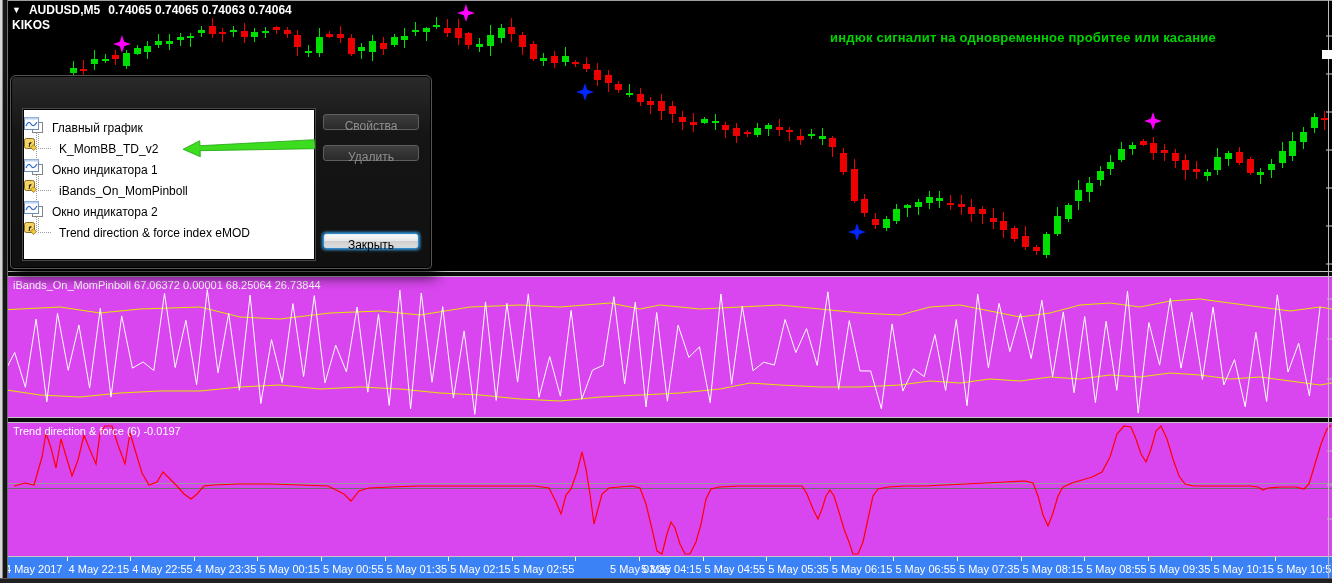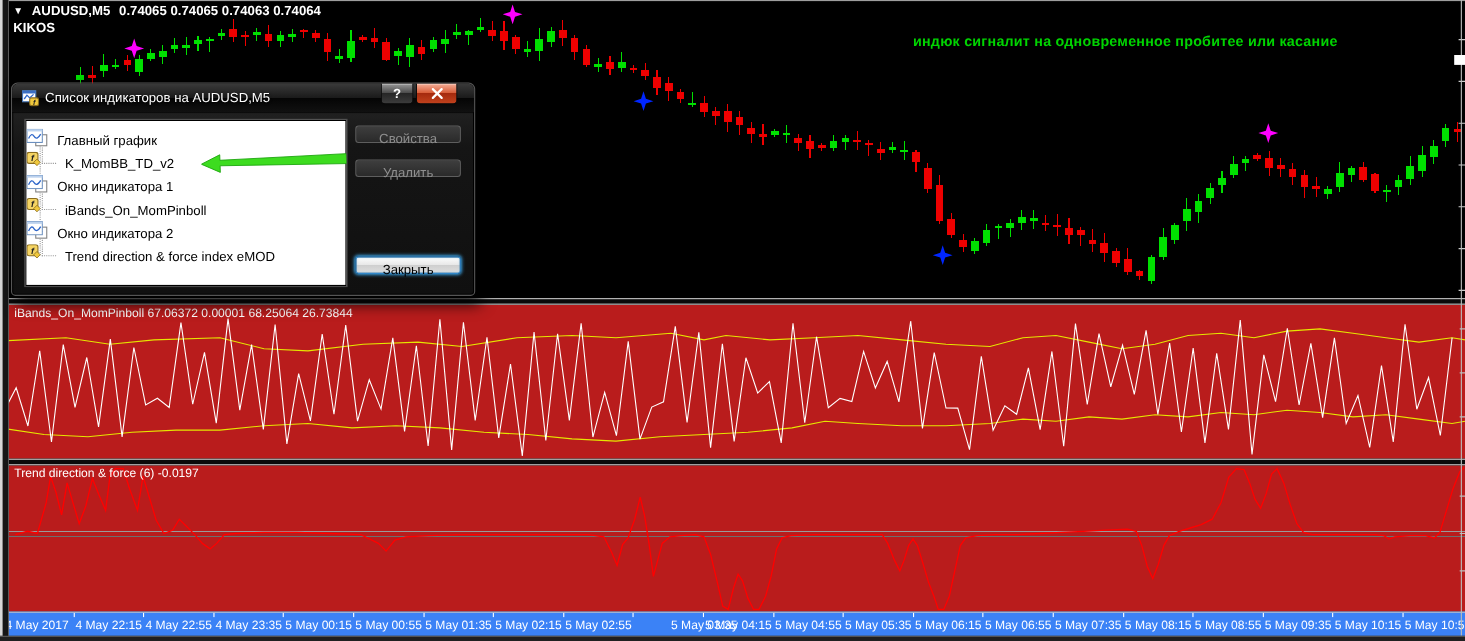--- a/index.html
+++ b/index.html
@@ -6,21 +6,21 @@
   #app{position:relative;width:1332px;height:583px;background:#000;overflow:hidden;
        font-family:"Liberation Sans",sans-serif;}
   
   .left-edge{position:absolute;left:0;top:0;width:8px;height:583px;
     background:linear-gradient(90deg,#d8d8d8 0 2px,#8a8a8a 2px 3px,#161616 3px 7px,#6f6f6f 7px 8px);z-index:5;}
   
   .main-chart{position:absolute;left:8px;top:0;width:1324px;height:271px;background:#000;border-top:1px solid #9e9e9e;}
   .sep{position:absolute;left:8px;width:1324px;height:6px;background:#0a0a0a;
        border-top:1px solid #c6c6c6;border-bottom:1px solid #c6c6c6;box-sizing:border-box;z-index:4;}
   #sep1{top:271px;} #sep2{top:417px;}
-  .sub-panel{position:absolute;left:8px;width:1324px;background:#b91c1c;}
+  .sub-panel{position:absolute;left:8px;width:1324px;background:#d946ef;}
   #ibands-panel{top:277px;height:140px;}
   #trend-panel{top:423px;height:133px;}
   .panel-title{position:absolute;left:5px;top:2px;color:#fff;font-size:11px;z-index:3;white-space:pre;}
   svg{position:absolute;left:0;top:0;}
   
   .right-scale-line{position:absolute;left:1328px;top:0;width:1px;height:578px;background:#bcbcbc;z-index:4;}
   .price-marker{position:absolute;left:1322px;top:50px;width:10px;height:9px;background:#fff;z-index:4;}
   
   .sym-line{position:absolute;left:12px;top:3px;color:#fff;font-size:12px;font-weight:bold;z-index:3;display:flex;gap:8px;align-items:center;}
   .dd-arrow{font-size:9px;color:#fff;cursor:pointer;}
@@ -400,36 +400,20 @@
       <span class="tlabel" style="left: 1205.4px;">5 May 10:15</span>
       <div class="tick" style="left: 1267px;"></div>
       <span class="tlabel" style="left: 1269px;">5 May 10:55</span>
     </div>
   <div class="bottom-strip"></div>
 
   <div class="right-scale-line"></div>
   <div class="price-marker" style="top: 50px;"></div>
 
   <div class="dialog">
-    <div class="dlg-title">
-      <svg class="dlg-ico" viewBox="0 0 16 16">
-        <rect x="0.5" y="1.5" width="12" height="10" fill="#fff" stroke="#4a78b5"></rect>
-        <rect x="0.5" y="1.5" width="12" height="2.5" fill="#3b6fc4"></rect>
-        <path d="M2 9 L4.5 5.5 L7 8 L10.5 4.8" stroke="#2e66c9" fill="none" stroke-width="1.2"></path>
-        <rect x="7" y="8" width="8" height="7" rx="1.5" fill="#f0c83c" stroke="#8a6d1f"></rect>
-        <text x="11" y="14" font-size="6.5" font-style="italic" font-weight="bold" text-anchor="middle" fill="#222">f</text>
-      </svg>
-      <span class="dlg-title-text">Список индикаторов на AUDUSD,M5</span>
-      <div class="cap-btn help-btn">?</div>
-      <div class="cap-btn close-btn">
-        <svg width="11" height="10" viewBox="0 0 11 10" style="position:static;margin-top:4px">
-          <path d="M1.5 1 L9.5 9 M9.5 1 L1.5 9" stroke="#fff" stroke-width="2" stroke-linecap="round"></path>
-        </svg>
-      </div>
-    </div>
 
     <div class="listbox">
       <div class="tree-vline"></div>
       <div id="tree-root" style="padding-top: 7px;">
           <div class="tree-row">
             <div class="exp">-</div>
             <svg class="win-ico" width="15" height="13" viewBox="0 0 15 13">
               <rect x="0.5" y="0.5" width="14" height="12" fill="#fff" stroke="#6a8fbf"></rect>
               <rect x="0.5" y="0.5" width="14" height="2" fill="#bcd2ee"></rect>
               <path d="M2 9 Q4.5 3 7 7 T13 5" stroke="#2e66c9" fill="none" stroke-width="1.2"></path>

